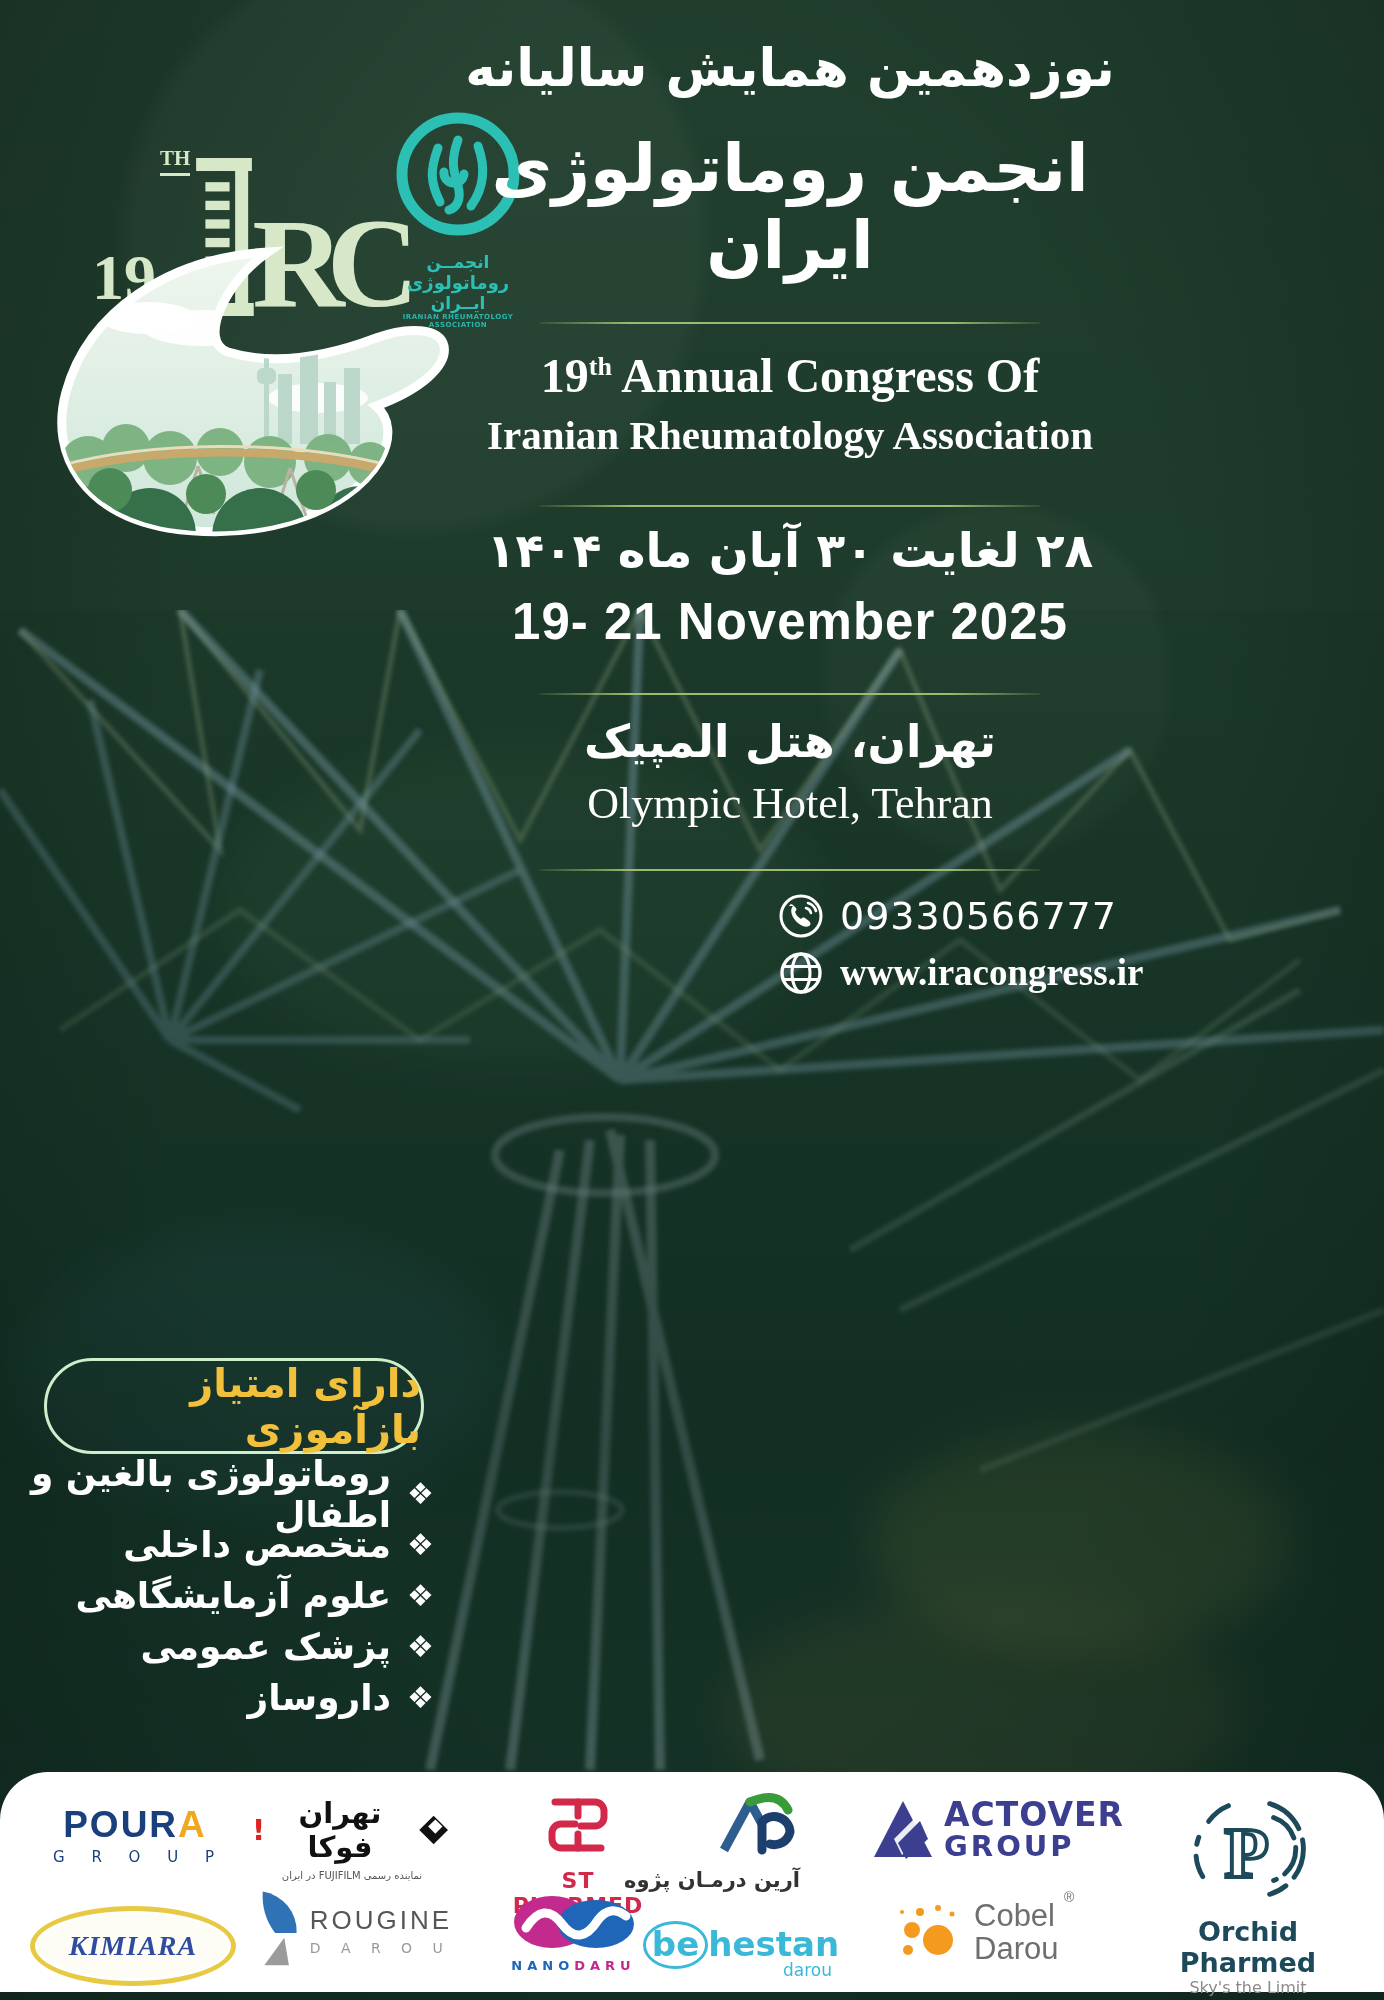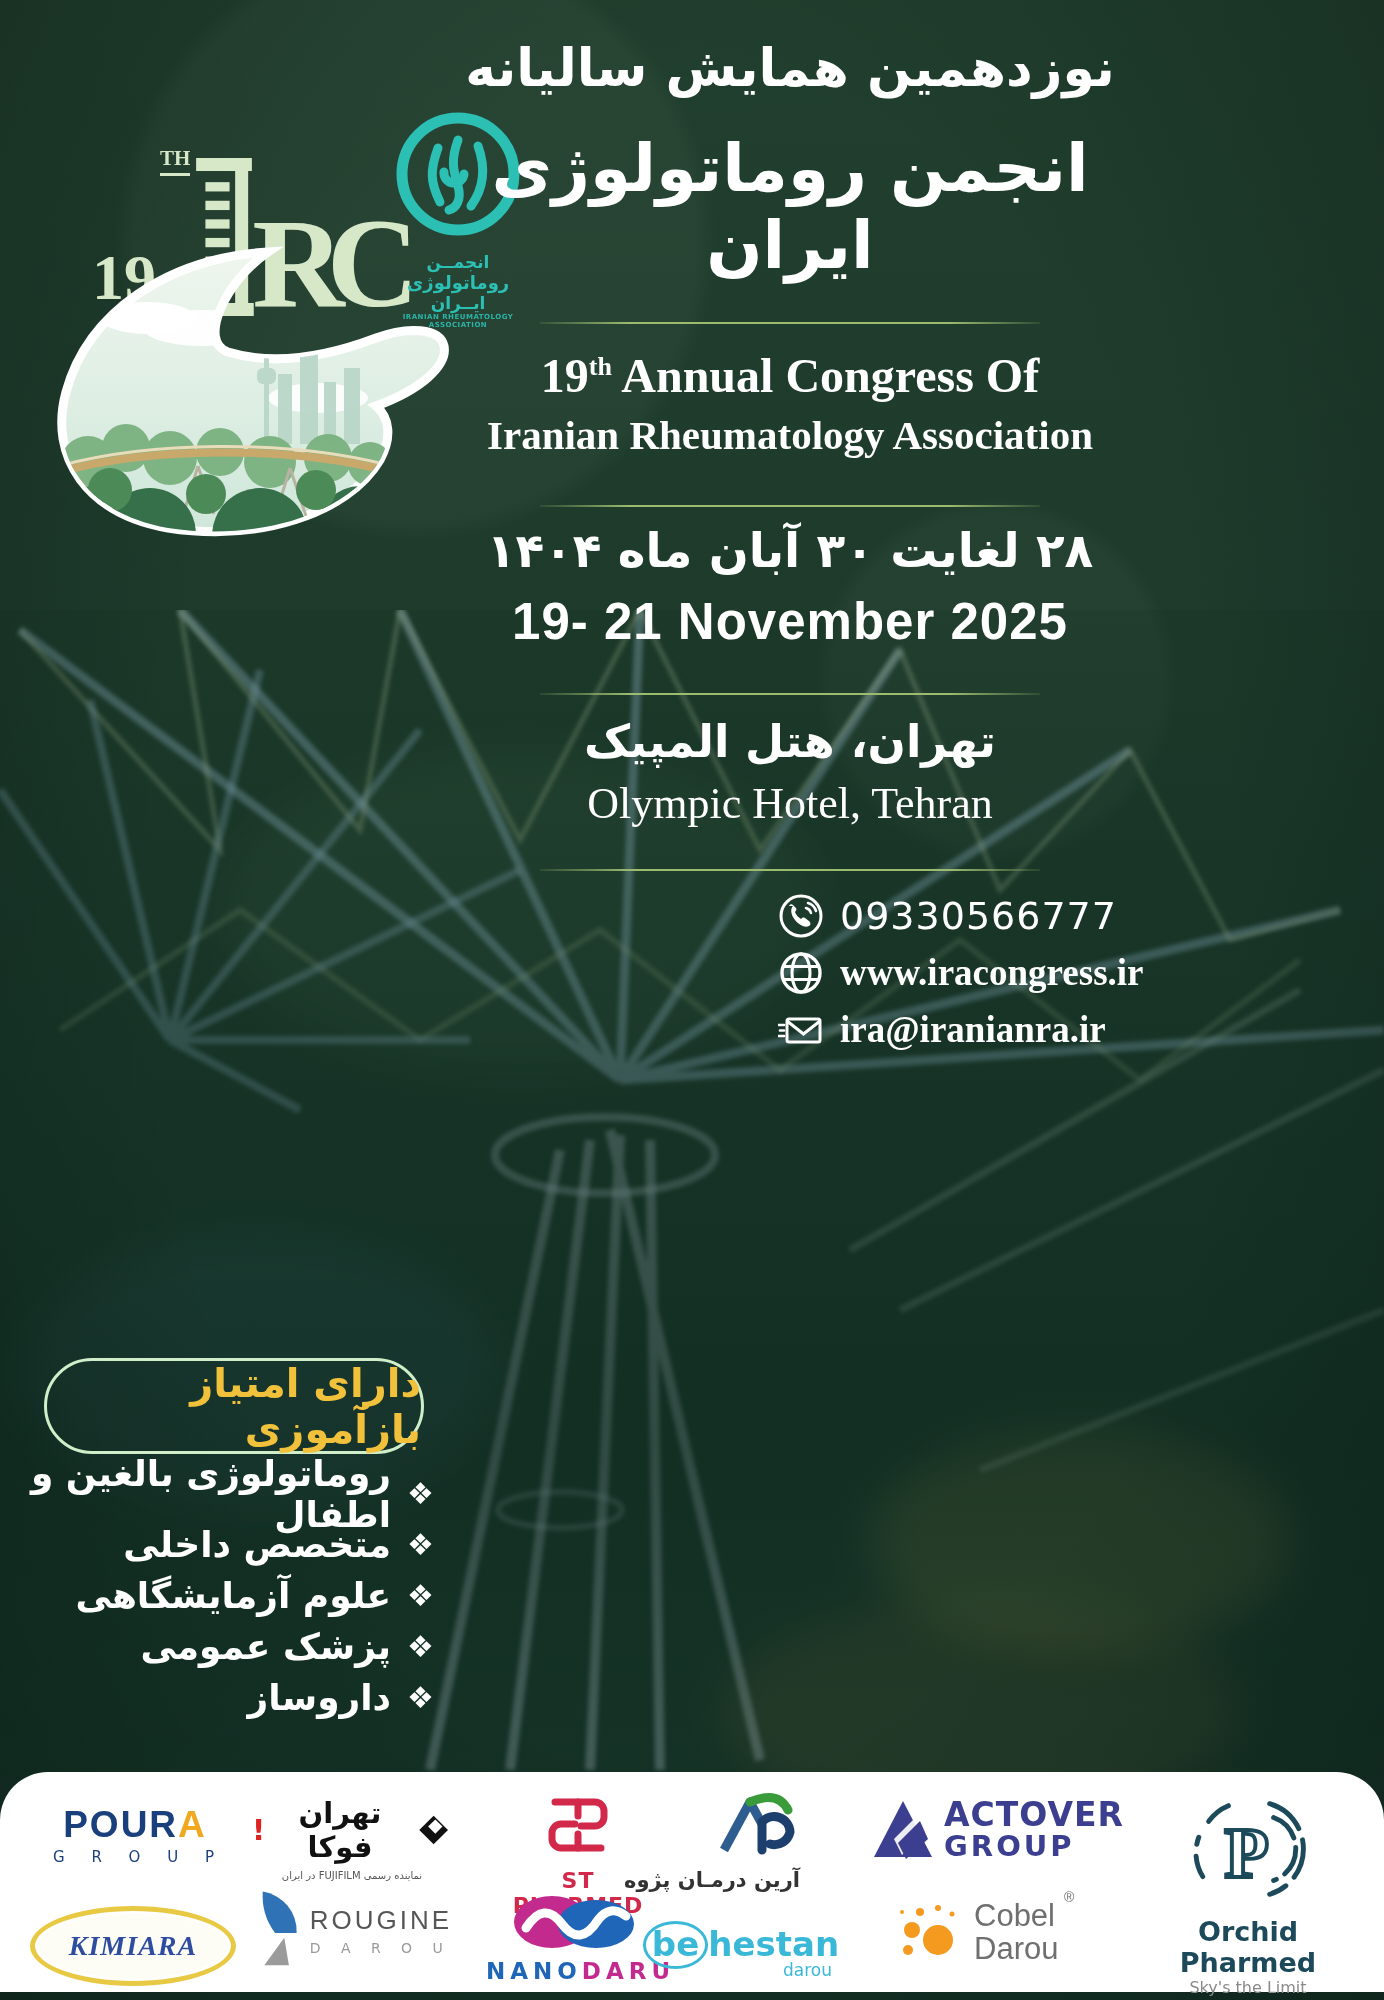--- a/index.html
+++ b/index.html
@@ -66,21 +66,21 @@
   .tfuka .nm{font-size:29px;font-weight:bold;color:#111;direction:rtl;}
   .tfuka .bang{color:#d22;font-weight:bold;font-size:29px;}
   .tfuka .sub{font-size:10px;color:#555;direction:rtl;margin-top:6px;}
   .rougine{left:252px;top:106px;width:200px;display:flex;align-items:center;gap:10px;}
   .rougine .txt{text-align:left;}
   .rougine .nm{font-size:26px;color:#565656;letter-spacing:3px;font-family:"Liberation Sans",sans-serif;}
   .rougine .sub{font-size:14px;color:#9a9a9a;letter-spacing:8px;margin-top:4px;}
   .stph{left:498px;top:18px;width:160px;text-align:center;}
   .stph .nm{font-size:22px;font-weight:bold;color:#d2294b;letter-spacing:1px;margin-top:4px;}
   .nanod{left:486px;top:122px;width:175px;text-align:center;}
-  .nanod .nm{font-size:23px;font-weight:bold;letter-spacing:5px;margin-top:2px;}
+  .nanod .nm{font-size:13px;font-weight:bold;letter-spacing:5px;margin-top:2px;}
   .nanod .a{color:#1f66b8;} .nanod .b{color:#c32a8e;}
   .arian{left:620px;top:16px;width:180px;text-align:right;}
   .arian .nm{font-size:21px;color:#333;direction:rtl;font-weight:bold;margin-top:2px;}
   .behestan{left:636px;top:152px;width:210px;text-align:center;color:#39b8d8;}
   .behestan .nm{font-size:34px;font-weight:bold;letter-spacing:0;}
   .behestan .pre{border:3px solid #39b8d8;border-radius:50%;padding:0 6px 2px 6px;}
   .behestan .sub{font-size:17px;text-align:right;margin-top:-4px;padding-right:14px;}
   .actover{left:872px;top:26px;display:flex;align-items:center;gap:10px;color:#3c3f90;}
   .actover .nm1{font-size:33px;font-weight:bold;letter-spacing:1px;line-height:1;}
   .actover .nm2{font-size:29px;font-weight:bold;letter-spacing:3px;line-height:1.1;}
@@ -268,32 +268,20 @@
       </div>
       <div class="contact-row">
         <svg width="46" height="46" viewBox="0 0 46 46">
           <circle cx="23" cy="23" r="19" fill="none" stroke="#fff" stroke-width="3.4"></circle>
           <ellipse cx="23" cy="23" rx="9" ry="19" fill="none" stroke="#fff" stroke-width="3"></ellipse>
           <line x1="4" y1="16.5" x2="42" y2="16.5" stroke="#fff" stroke-width="3"></line>
           <line x1="4" y1="29.5" x2="42" y2="29.5" stroke="#fff" stroke-width="3"></line>
         </svg>
         <span class="contact-strong">www.iracongress.ir</span>
       </div>
-      <div class="contact-row">
-        <svg width="46" height="46" viewBox="0 0 46 46">
-          <rect x="9" y="12" width="33" height="23" rx="2" fill="none" stroke="#fff" stroke-width="3"></rect>
-          <path d="M9 14 L25.5 27 L42 14" fill="none" stroke="#fff" stroke-width="3"></path>
-          <g stroke="#fff" stroke-width="2.6" stroke-linecap="round">
-            <line x1="0" y1="18" x2="6" y2="18"></line>
-              <line x1="2" y1="23.5" x2="6" y2="23.5"></line>
-              <line x1="0" y1="29" x2="6" y2="29"></line>
-          </g>
-        </svg>
-        <span class="contact-strong">ira@iranianra.ir</span>
-      </div>
     </div>
   </div>
 
   <div class="badge">دارای امتیاز بازآموزی</div>
 
   <ul class="audience">
     <li>
         <span class="bullet">❖</span>
         <span>روماتولوژی بالغین و اطفال</span>
       </li>

